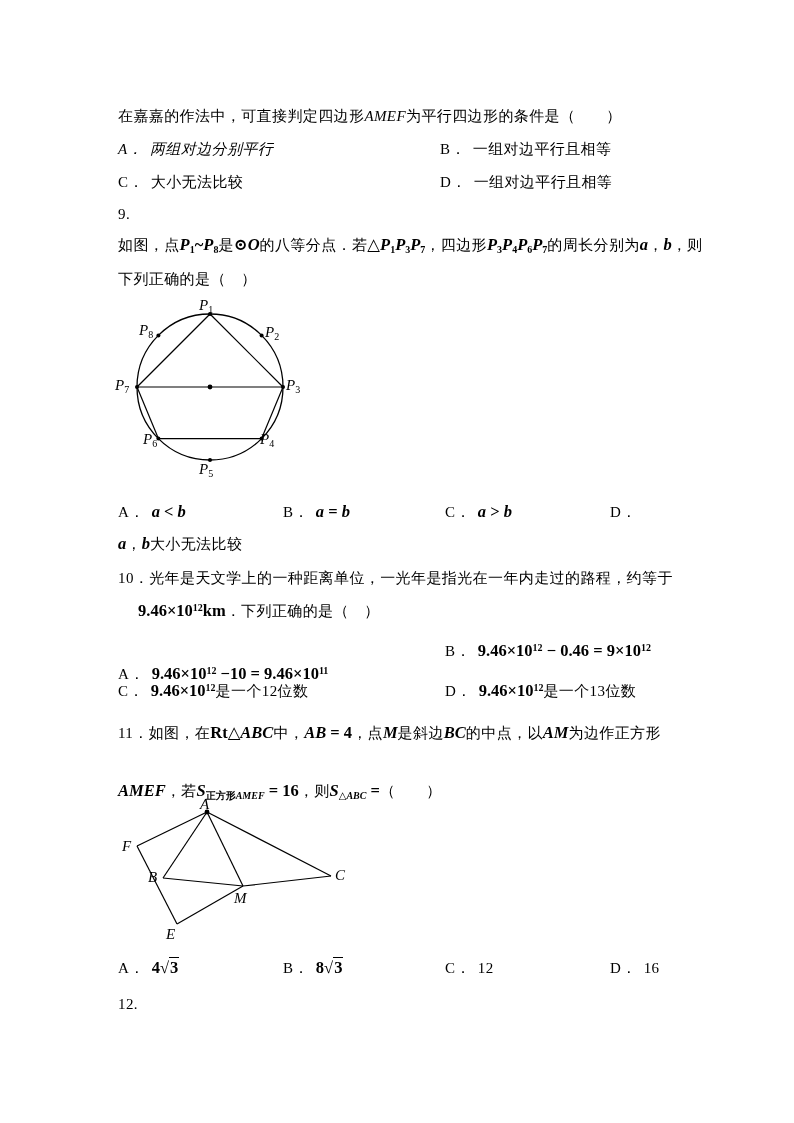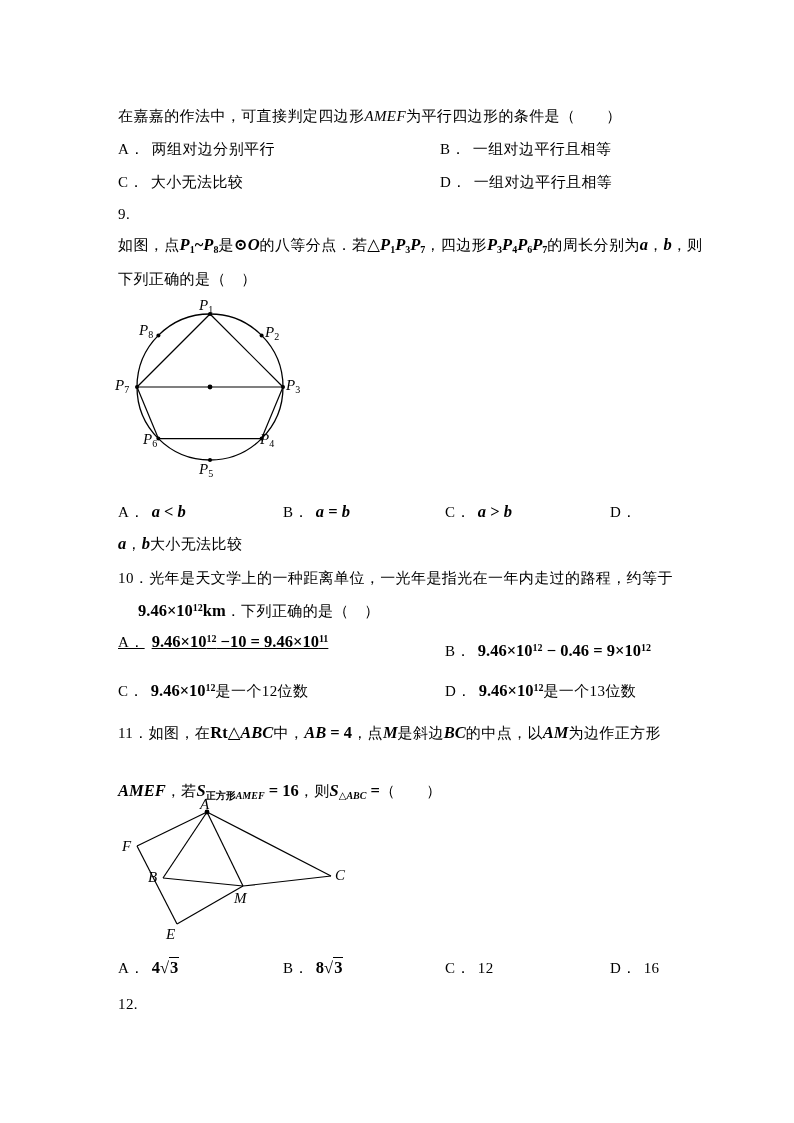--- a/index.html
+++ b/index.html
@@ -40,21 +40,21 @@
   .plabel sub { font-size: 10px; vertical-align: -3px; }
   svg.diagram { position: absolute; }
   .sqrt { white-space: nowrap; }
   .sqrt .rad { border-top: 1.3px solid #000; padding: 0 1px; }
 </style>
 </head>
 <body>
 
 <div class="line" style="left:118px; top:104px;">在嘉嘉的作法中，可直接判定四边形<i>AMEF</i>为平行四边形的条件是（  ）</div>
 
-<div class="line" style="left:118px; top:137px;"><span class="opt-label">A．</span><span>两组对边分别平行</span></div>
+<div class="line" style="left:118px; top:137px;font-style:italic;"><span class="opt-label">A．</span><span>两组对边分别平行</span></div>
 <div class="line" style="left:440px; top:137px;"><span class="opt-label">B．</span><span>一组对边平行且相等</span></div>
 <div class="line" style="left:118px; top:170px;"><span class="opt-label">C．</span><span>大小无法比较</span></div>
 <div class="line" style="left:440px; top:170px;font-family:Liberation Serif, serif;"><span class="opt-label">D．</span><span>一组对边平行且相等</span></div>
 
 <div class="line" style="left:118px; top:202px;">9.</div>
 <div class="line" style="left:118px; top:233px;">如图，点<b><i>P</i><sub>1</sub>~<i>P</i><sub>8</sub></b>是<b>⊙<i>O</i></b>的八等分点．若<b>△<i>P</i><sub>1</sub><i>P</i><sub>3</sub><i>P</i><sub>7</sub></b>，四边形<b><i>P</i><sub>3</sub><i>P</i><sub>4</sub><i>P</i><sub>6</sub><i>P</i><sub>7</sub></b>的周长分别为<b><i>a</i></b>，<b><i>b</i></b>，则</div>
 <div class="line" style="left:118px; top:267px;">下列正确的是（ ）</div>
 
 <svg class="diagram" style="left:118px; top:296px;" width="200" height="190" viewBox="0 0 200 190">
   <circle cx="92" cy="91" r="73" fill="none" stroke="#000" stroke-width="1.3"></circle>
@@ -86,21 +86,21 @@
 
 <div class="line" style="left:118px; top:500px;"><span class="opt-label">A．</span><span><b><i>a</i> &lt; <i>b</i></b></span></div>
 <div class="line" style="left:283px; top:500px;"><span class="opt-label">B．</span><span><b><i>a</i> = <i>b</i></b></span></div>
 <div class="line" style="left:445px; top:500px;"><span class="opt-label">C．</span><span><b><i>a</i> &gt; <i>b</i></b></span></div>
 <div class="line" style="left:610px; top:500px;"><span class="opt-label">D．</span><span></span></div>
 <div class="line" style="left:118px; top:532px;"><b><i>a</i></b>，<b><i>b</i></b>大小无法比较</div>
 
 <div class="line" style="left:118px; top:566px;">10．光年是天文学上的一种距离单位，一光年是指光在一年内走过的路程，约等于</div>
 <div class="line" style="left:118px; top:599px;margin-left:20px;"><b>9.46×10<sup>12</sup>km</b>．下列正确的是（ ）</div>
 
-<div class="line" style="left:118px; top:630px;text-decoration:underline;"><span class="opt-label">A．</span><span><b>9.46×10<sup>12</sup> −10 = 9.46×10<sup>11</sup></b></span></div>
+<div class="line" style="left:118px; top:662px;"><span class="opt-label">A．</span><span><b>9.46×10<sup>12</sup> −10 = 9.46×10<sup>11</sup></b></span></div>
 <div class="line" style="left:445px; top:639px;"><span class="opt-label">B．</span><span><b>9.46×10<sup>12</sup> − 0.46 = 9×10<sup>12</sup></b></span></div>
 <div class="line" style="left:118px; top:679px;"><span class="opt-label">C．</span><span><b>9.46×10<sup>12</sup></b>是一个12位数</span></div>
 <div class="line" style="left:445px; top:679px;"><span class="opt-label">D．</span><span><b>9.46×10<sup>12</sup></b>是一个13位数</span></div>
 
 <div class="line" style="left:118px; top:721px;">11．如图，在<b>Rt△<i>ABC</i></b>中，<b><i>AB</i> = 4</b>，点<b><i>M</i></b>是斜边<b><i>BC</i></b>的中点，以<b><i>AM</i></b>为边作正方形</div>
 <div class="line" style="left:118px; top:759px;margin-top:20px;"><b><i>AMEF</i></b>，若<b><i>S</i><sub>正方形<i>AMEF</i></sub> = 16</b>，则<b><i>S</i><sub>△<i>ABC</i></sub> =</b>（  ）</div>
 
 <svg class="diagram" style="left:118px; top:795px;" width="230" height="150" viewBox="0 0 230 150">
   <line x1="19" y1="51" x2="89" y2="17" stroke="#000" stroke-width="1.2"></line>
   <line x1="89" y1="17" x2="125" y2="91" stroke="#000" stroke-width="1.2"></line>

